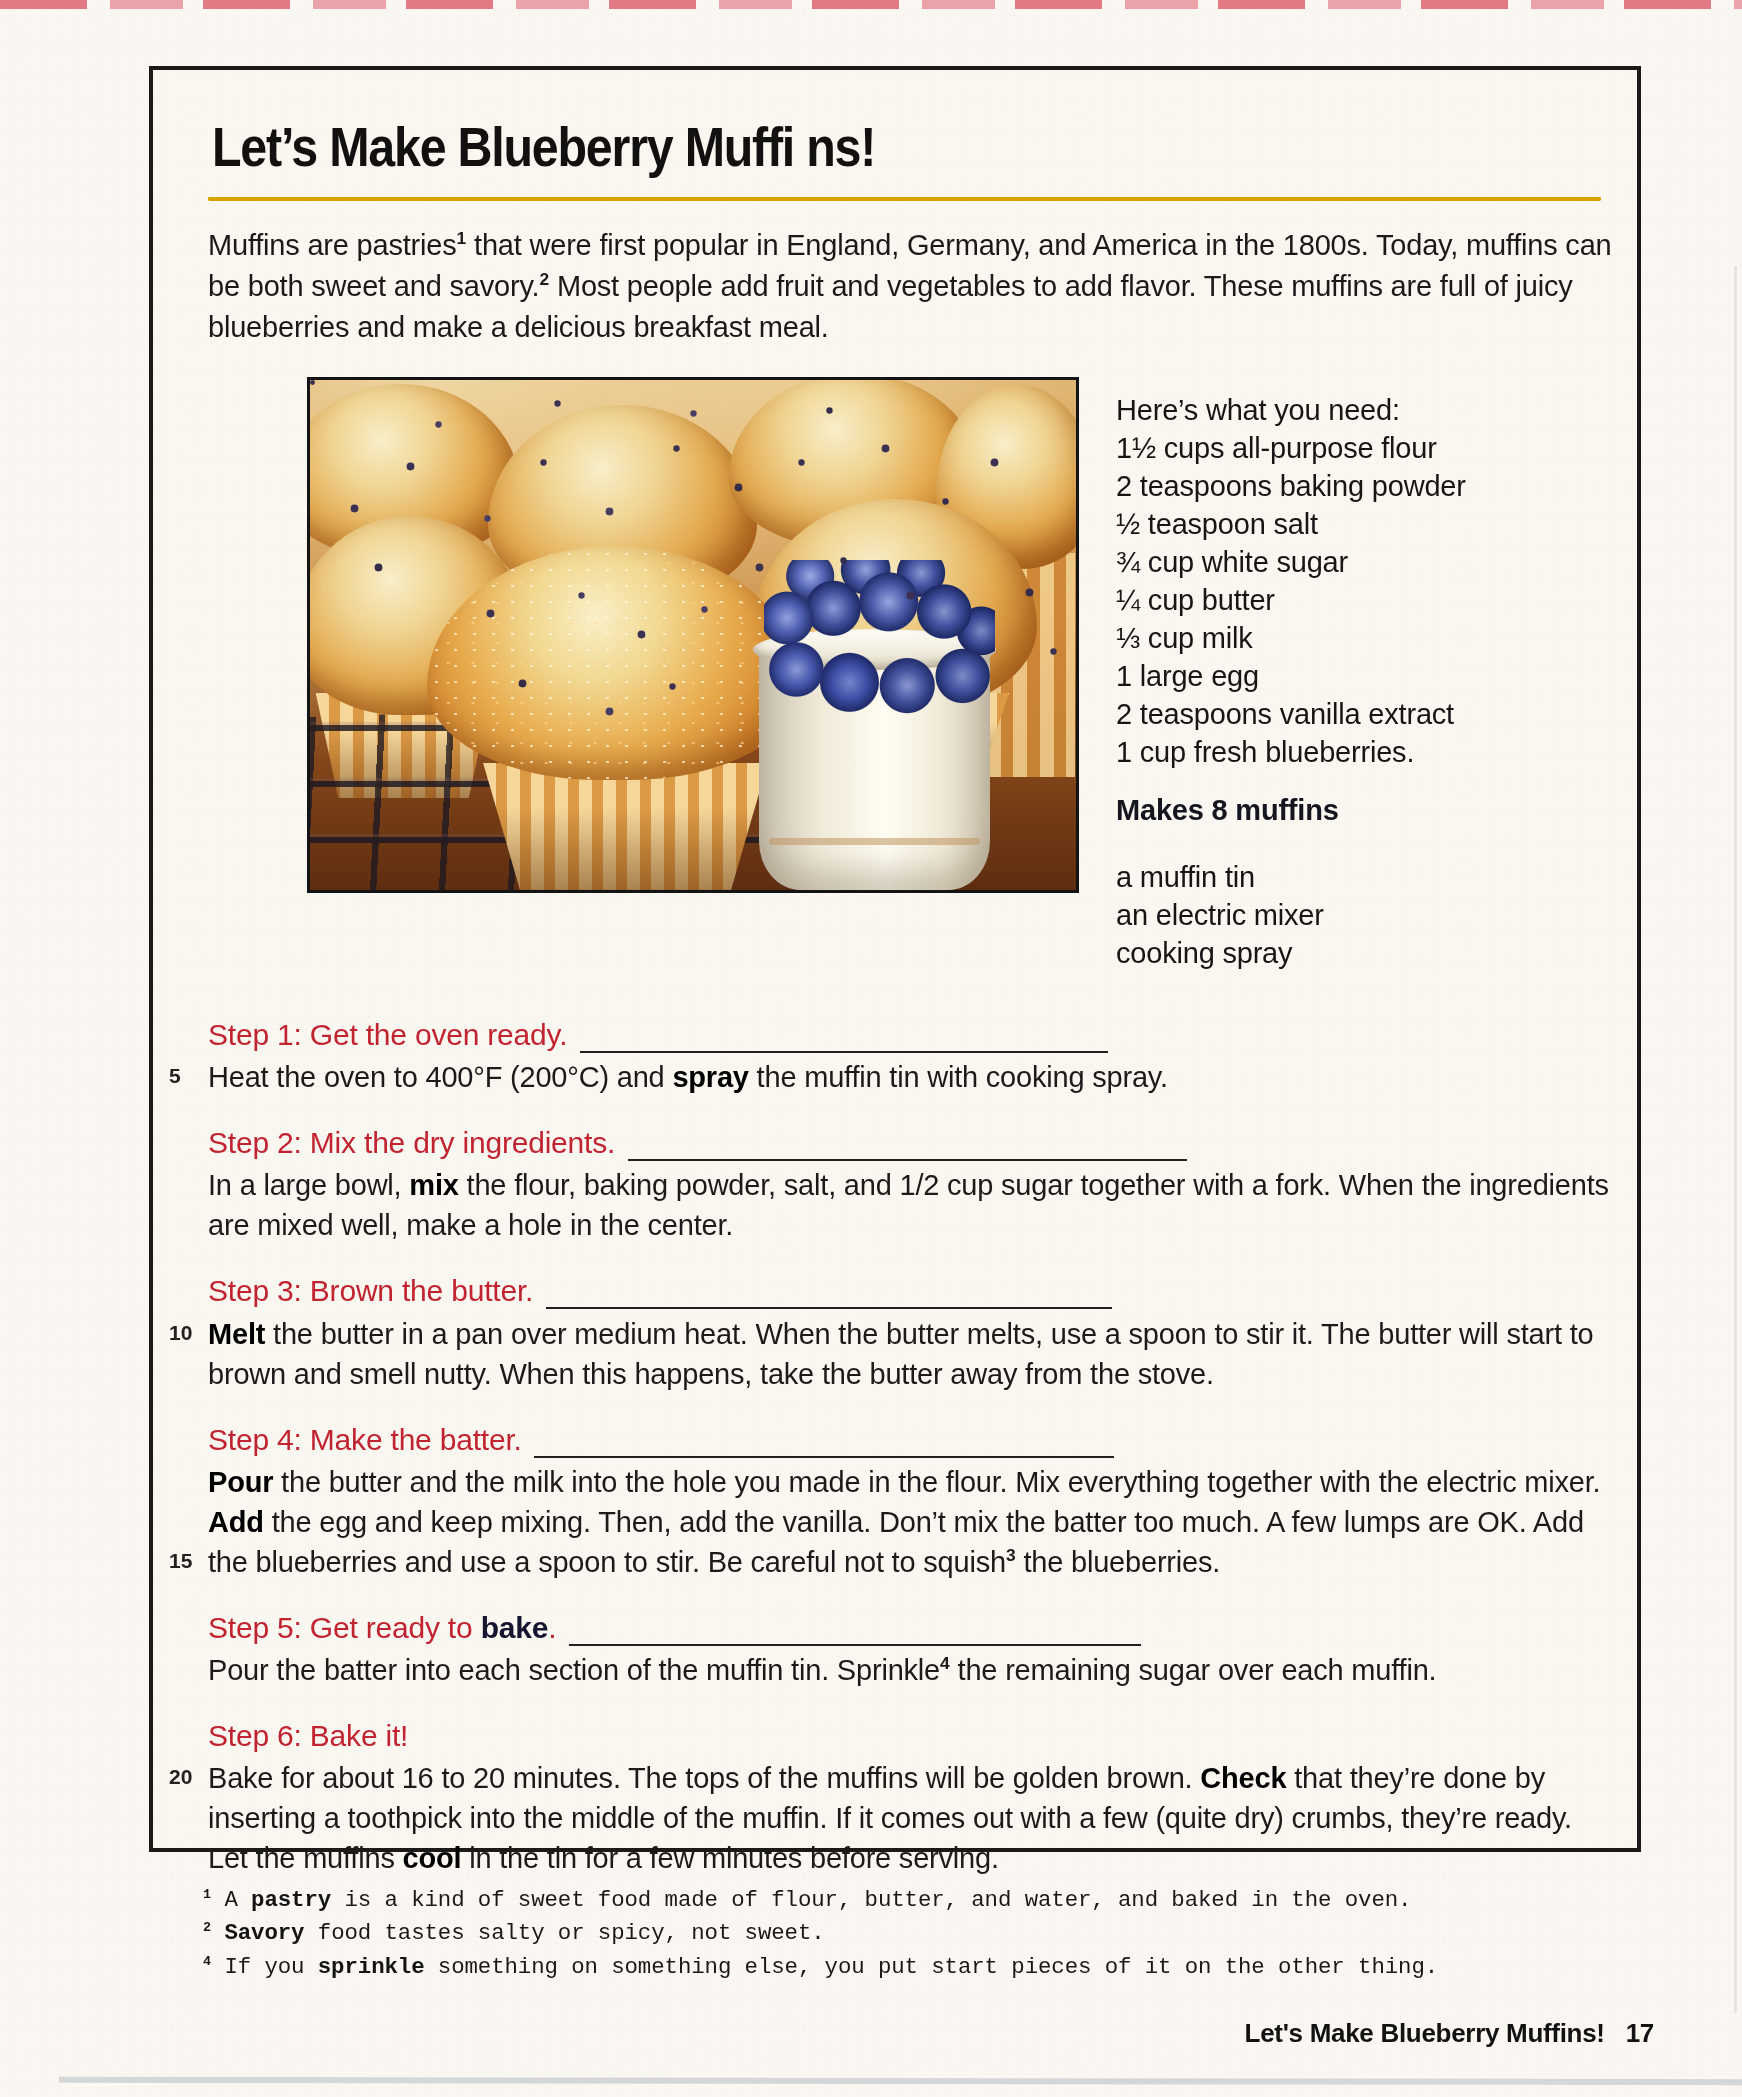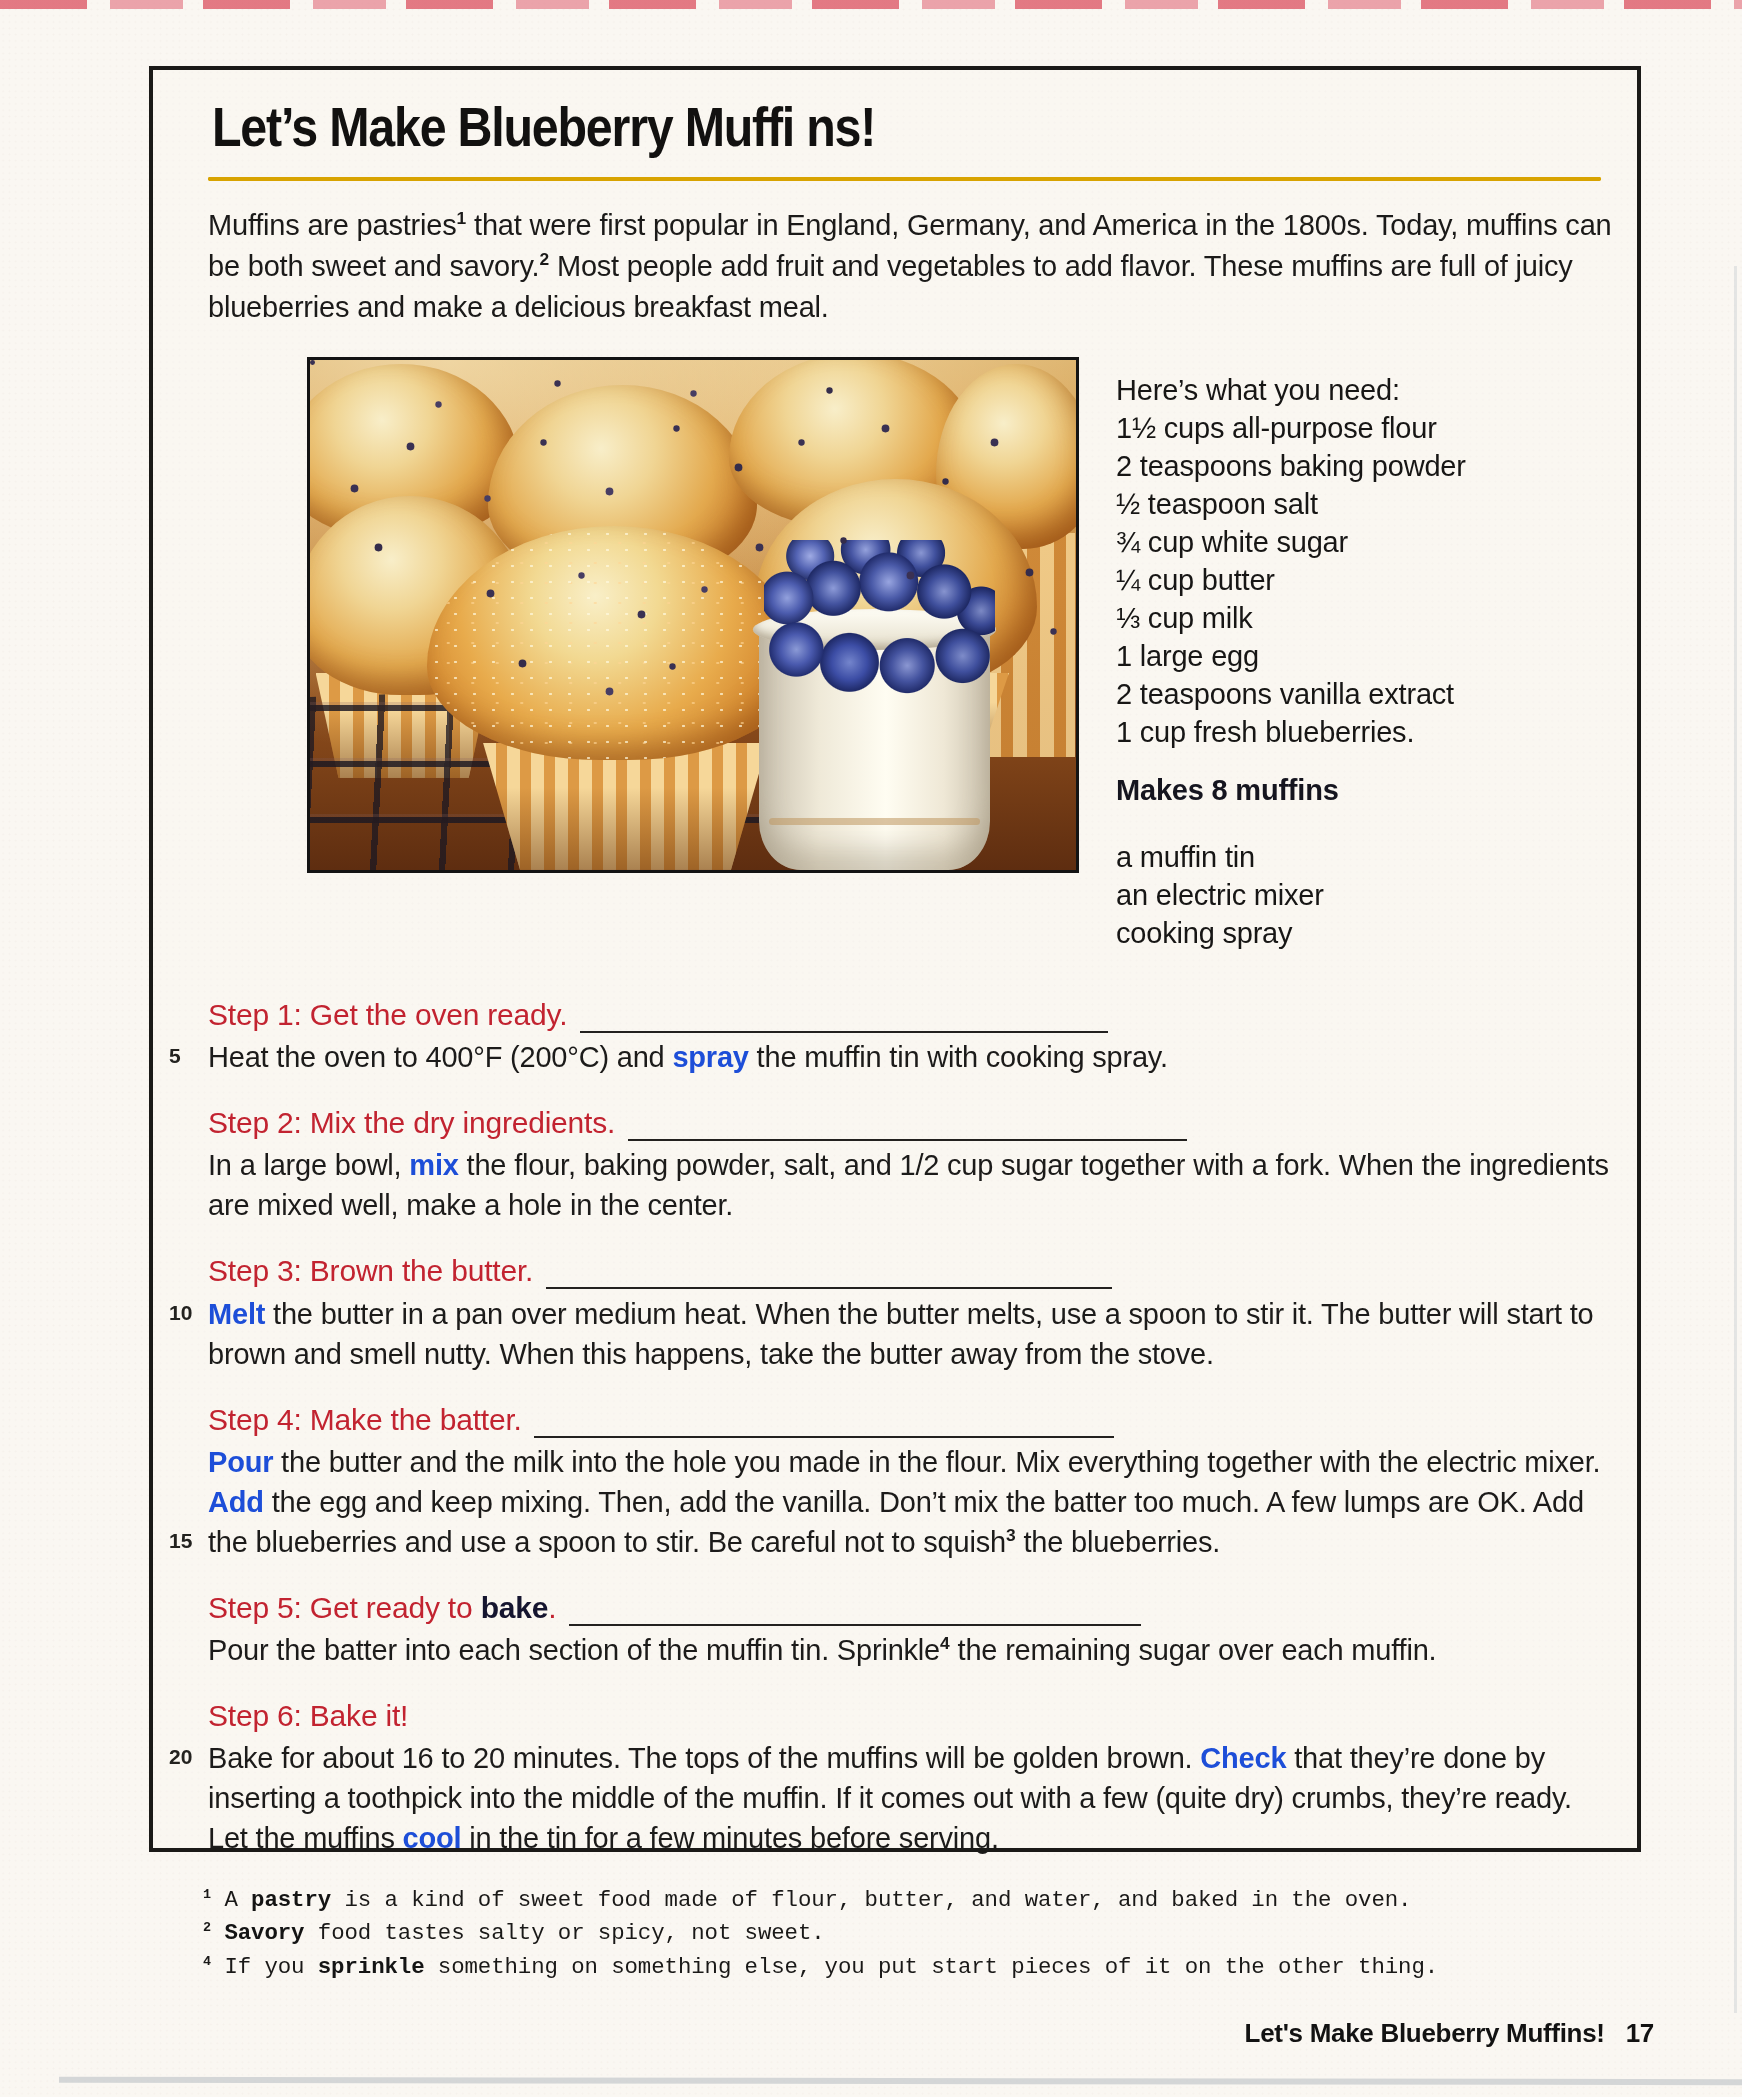--- a/index.html
+++ b/index.html
@@ -13,21 +13,21 @@
   }
   
   .scan-marks{position:absolute;top:0;left:0;right:0;height:9px;opacity:.8;
     background:repeating-linear-gradient(90deg,#dd5a68 0 87px,rgba(221,90,104,0) 87px 110px,#e78e98 110px 183px,rgba(221,90,104,0) 183px 203px);}
   .bottom-scan-line{position:absolute;left:59px;right:0;top:2078px;height:5.6px;background:#c7cbce;opacity:.75;transform:rotate(.08deg);}
   .right-edge-shadow{position:absolute;right:5.6px;top:266px;bottom:84px;width:3.5px;background:#d6d9db;opacity:.6;}
 
   
   .content-box{position:absolute;left:149px;top:66px;width:1484px;height:1778px;
     border:4.9px solid #1b1a18;background:rgba(250,246,240,.35);box-sizing:content-box;}
-  .inner{padding:21px 21px 0 55px;}
+  .inner{padding:41px 21px 0 55px;}
 
   .page-title{font-size:55px;font-weight:700;letter-spacing:-1.4px;color:#121110;
     transform:scaleX(.88);transform-origin:0 50%;white-space:nowrap;margin:4.2px 0 0 3.5px;}
   .title-underline{height:3.5px;width:1393px;background:#d8a300;margin-top:18px;border-radius:1.4px;}
 
   .intro{font-size:29px;line-height:41px;letter-spacing:-0.2px;width:1407px;margin-top:24px;color:#1b1a19;}
 
   .media-row{display:flex;align-items:flex-start;margin-top:29px;margin-left:99px;}
 
   
@@ -103,21 +103,21 @@
   .steps{margin-top:45px;}
   .step{margin-bottom:28px;}
   .step-head{display:flex;align-items:flex-end;}
   .step-heading{font-size:30px;line-height:36px;letter-spacing:-0.2px;color:#c22330;white-space:nowrap;}
   .rule{display:inline-block;border-bottom:2.8px solid #23211f;height:25px;margin-left:12.6px;flex:0 0 auto;}
   .step-1 .rule{width:528px}.step-2 .rule{width:559px}.step-3 .rule{width:566px}.step-4 .rule{width:580px}.step-5 .rule{width:572px}
   .step-body-wrap{position:relative;margin-top:4.2px;}
   .step-body{margin:0;font-size:29px;line-height:40px;letter-spacing:-0.2px;width:1409px;color:#1c1b1a;}
   .line-num{position:absolute;left:-39px;top:7px;font-size:21px;font-weight:700;color:#23221f;}
   .step-4 .line-num{top:87px;}
-  .b{font-weight:700;color:#1d4ed8;}
+  .b{font-weight:700;color:#000000;}
   .step-heading .b{color:#15152f;}
   sup{font-size:60%;font-weight:700;line-height:0;vertical-align:super;letter-spacing:0;}
 
   
   .footnotes{position:absolute;left:203px;top:1884px;width:1433px;font-size:22.4px;line-height:32px;letter-spacing:-0.1px;color:#1a1918;font-family:Liberation Mono, monospace;}
   .footnotes .fn{margin:0 0 1.4px 0;}
   .footnotes .b{color:#141414;}
   .page-footer{position:absolute;right:89px;top:2018px;font-size:26px;font-weight:700;color:#121212;letter-spacing:-0.3px;}
   .page-footer .pgnum{margin-left:14px;}
 </style>

